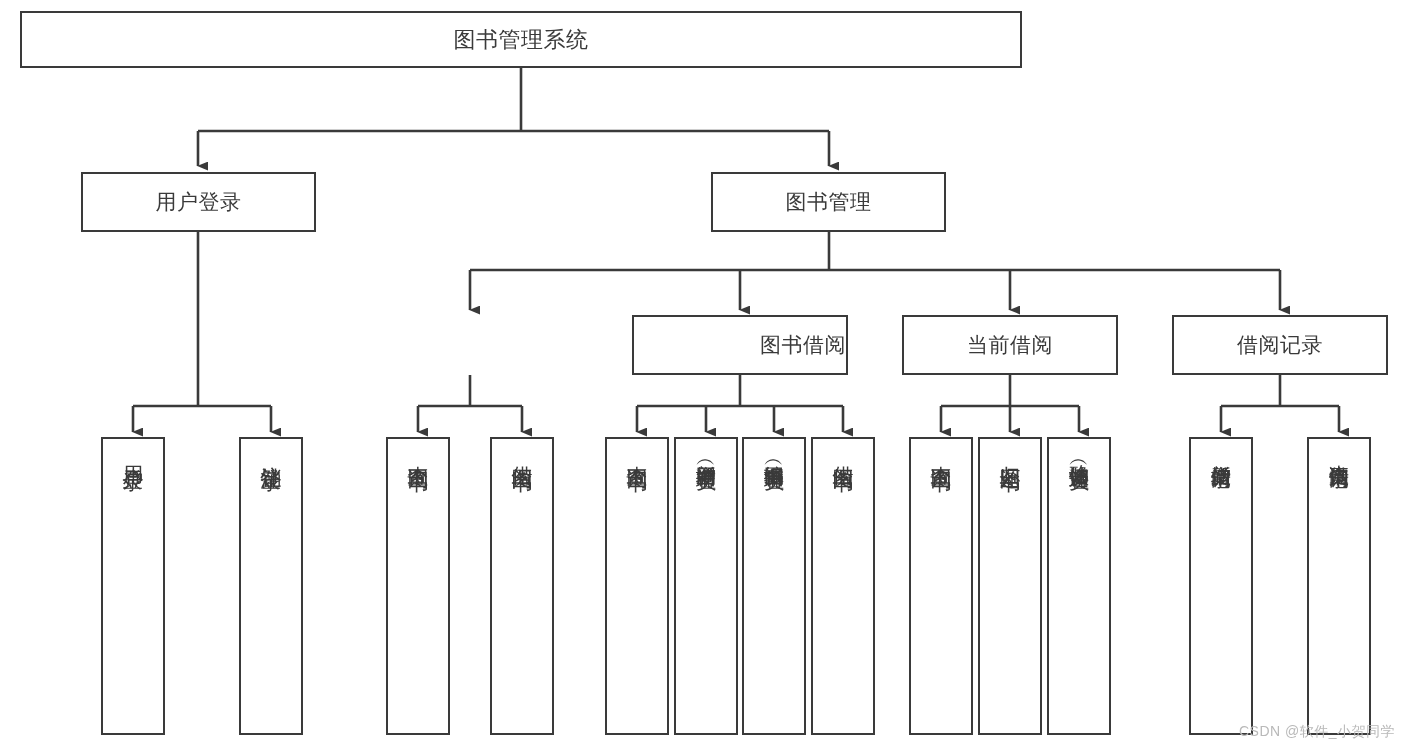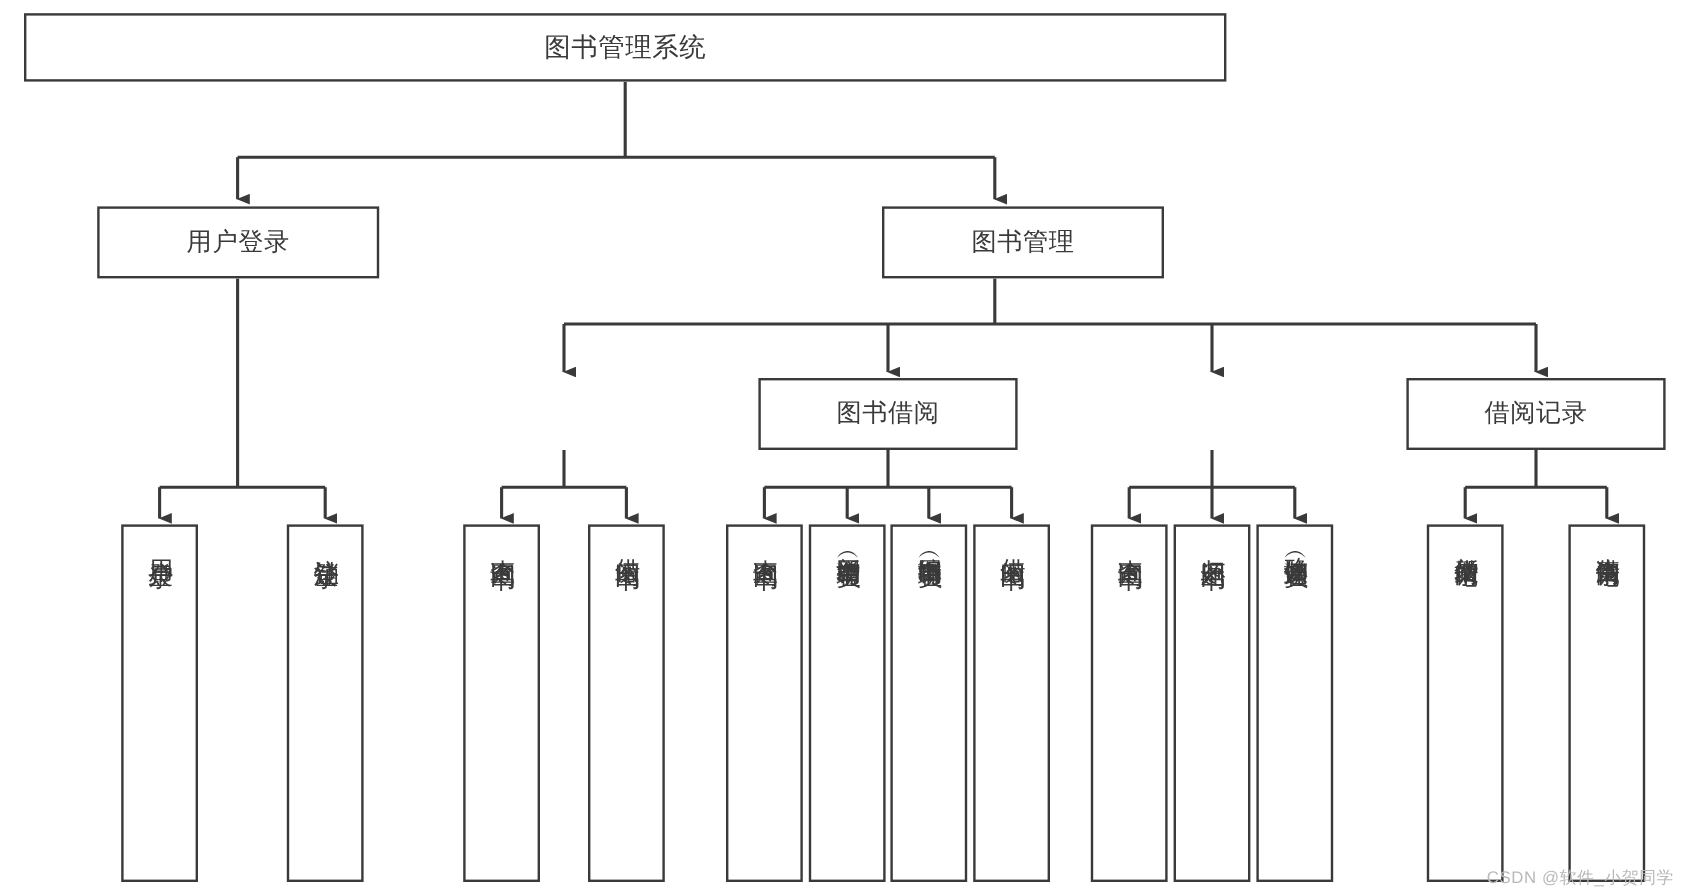--- a/index.html
+++ b/index.html
@@ -134,26 +134,29 @@
     </g>
   </svg>
 
   <div class="node horiz root" style="left:20px; top:11px; width:1002px; height:57px;">
     <span class="label">图书管理系统</span>
   </div>
 
   <div class="node horiz" style="left:81px; top:172px; width:235px; height:60px;">
     <span class="label">用户登录</span>
   </div>
-  <div class="node horiz" style="left:711px; top:172px; width:235px; height:60px;margin-left:24px;">
+  <div class="node horiz" style="left:711px; top:172px; width:235px; height:60px;">
     <span class="label">图书管理</span>
   </div>
 
-  <div class="node horiz" style="left:632px; top:315px; width:216px; height:60px;">
+  <div class="node horiz" style="left:632px; top:315px; width:216px; height:60px;justify-content:flex-end;">
     <span class="label">图书借阅</span>
+  </div>
+  <div class="node horiz" style="left:902px; top:315px; width:216px; height:60px;">
+    <span class="label">当前借阅</span>
   </div>
   <div class="node horiz" style="left:1172px; top:315px; width:216px; height:60px;justify-content:center;">
     <span class="label">借阅记录</span>
   </div>
 
   <div class="node vert" style="left:101px; top:437px; width:64px; height:298px;">
     <span class="label">用户登录</span>
   </div>
   <div class="node vert" style="left:239px; top:437px; width:64px; height:298px;">
     <span class="label">注销登录</span>

